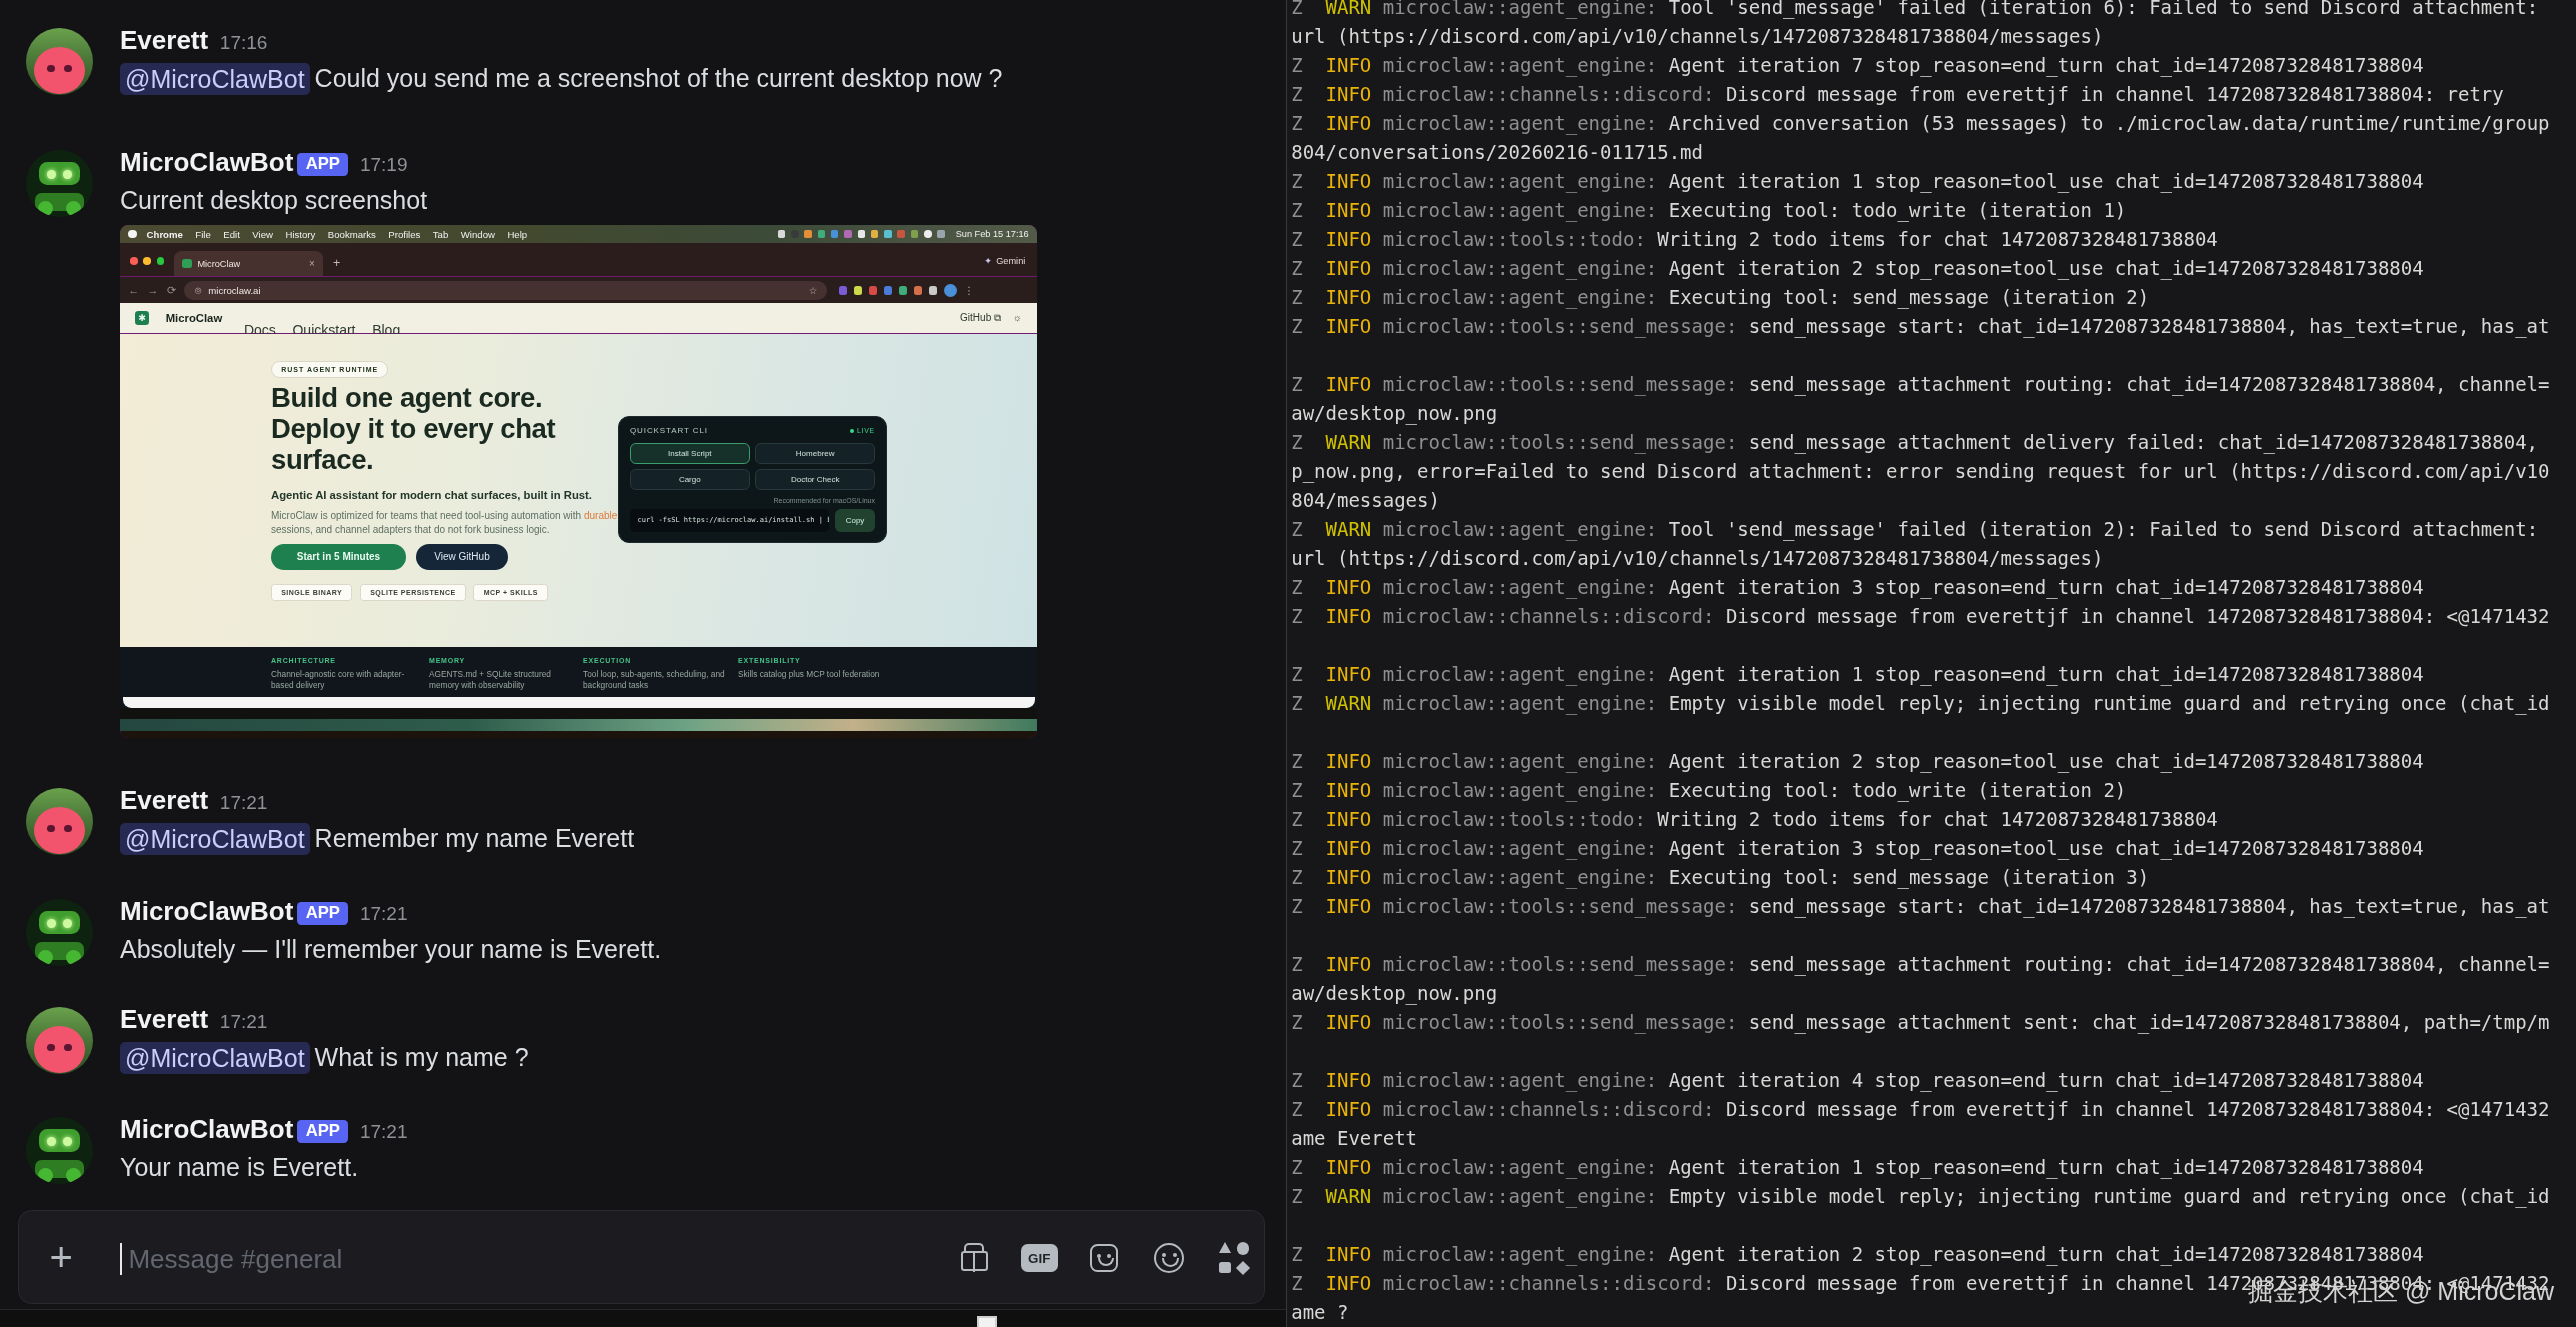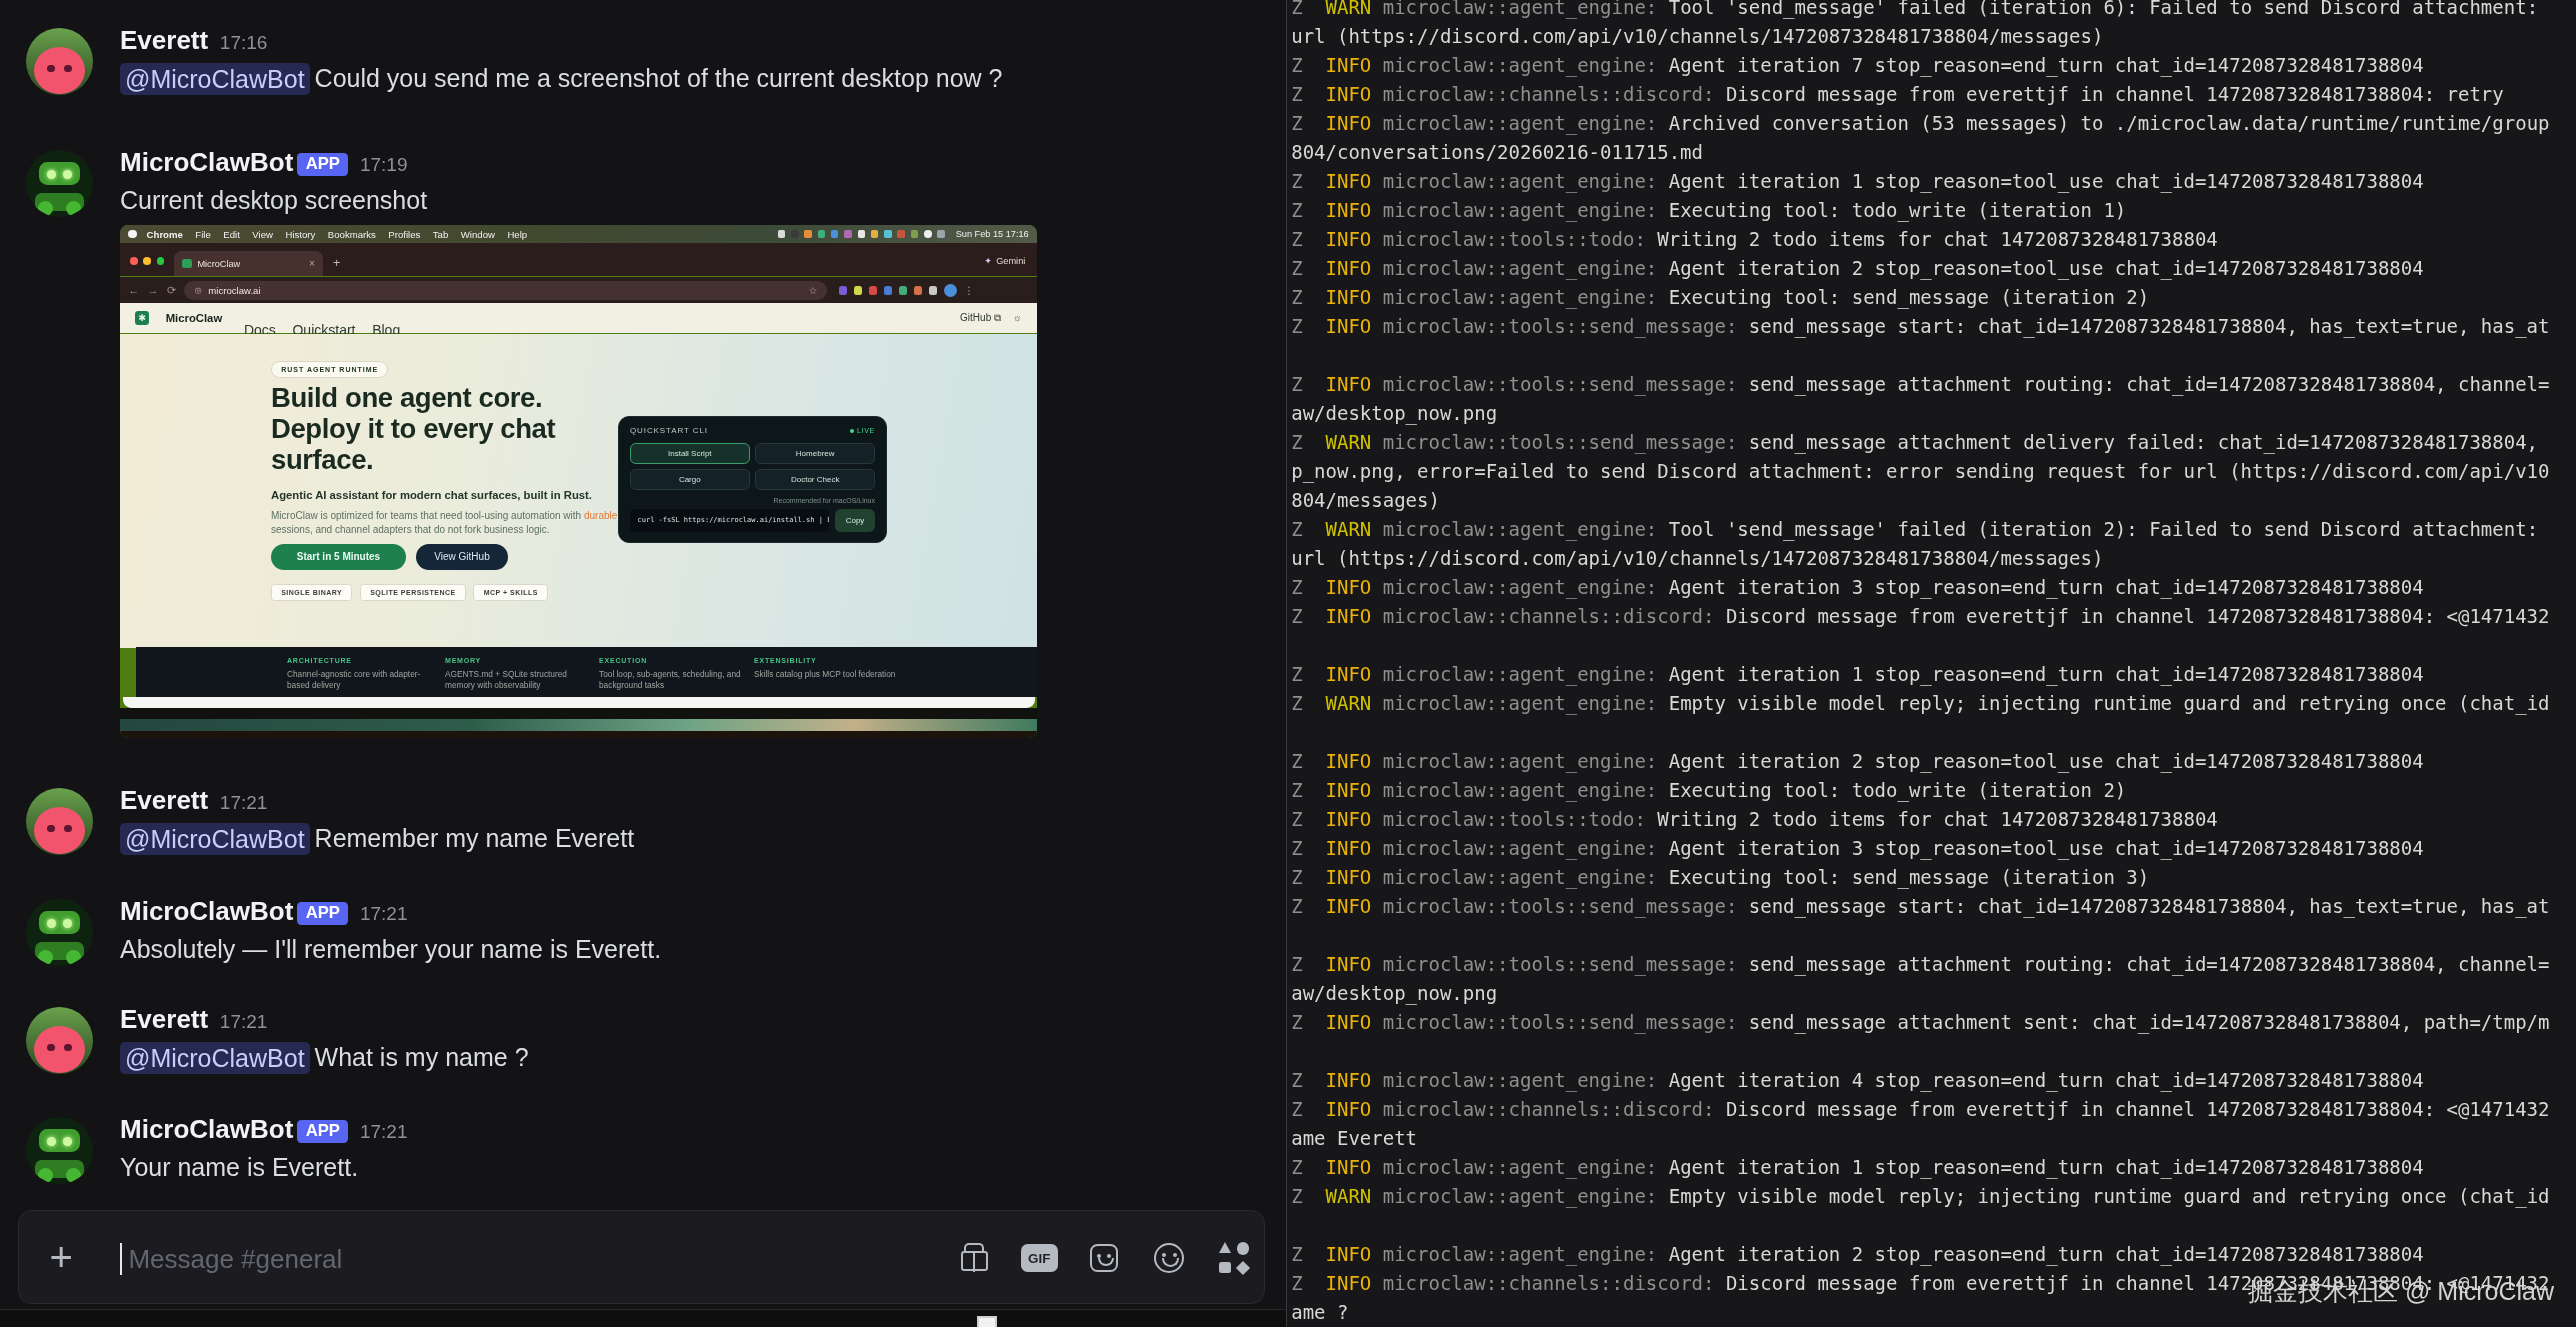--- a/index.html
+++ b/index.html
@@ -30,21 +30,21 @@
   .msg-content { margin-left:120px; }
   .name-row { font-size:26px; font-weight:700; color:#f2f3f5; line-height:30px; }
   .timestamp { font-size:19px; font-weight:400; color:#8e9297; margin-left:11.7px; }
   .app-badge { display:inline-block; background:#5865f2; color:#fff; font-size:16.7px; font-weight:700;
                border-radius:4.2px; padding:2.5px 8.3px 3.3px; margin-left:4px; vertical-align:2.5px; line-height:16.7px; }
   .msg-text { font-size:25px; color:#dbdee1; line-height:35px; margin-top:3.3px; }
   .mention { background:rgba(88,101,242,.28); color:#c9cdfb; border-radius:5px; padding:1.7px 5px 2.5px; margin-right:5px; }
 
   
   .embed { position:relative; margin-top:6.7px; width:917px; height:513px; border-radius:8.3px; overflow:hidden;
-           background:#4d7c0f; }
+           background:#701a75; }
   .mb { position:absolute; left:0; top:0; right:0; height:18.4px;
         background:linear-gradient(90deg,#4c4a33,#42492f 45%,#3c4a38 70%,#535a48);
         display:flex; align-items:center; padding:0 8.3px; color:#f2f2f2; font-size:9.6px; }
   .mb .apple { width:8.3px; height:8.3px; border-radius:50%; background:#f4f4f4; margin-right:10px; }
   .mb-items { display:flex; gap:12.5px; }
   .mb-items span:first-child { font-weight:700; }
   .mb-right { margin-left:auto; display:flex; align-items:center; gap:5.8px; }
   .sicon { width:7.5px; height:7.5px; border-radius:1.7px; display:inline-block; }
   .mb-clock { font-size:9.2px; margin-left:5px; white-space:nowrap; }
 
@@ -111,21 +111,21 @@
           font-size:8px; display:flex; align-items:center; justify-content:center; }
   .qbtn.hot { border-color:#3b9e6f; background:#16302a; }
   .qnote { margin-top:6.7px; font-size:7px; color:#7e938b; }
   .qcode-row { margin-top:5px; display:flex; gap:5.8px; }
   .qcode { flex:1; height:22.5px; background:#070d10; border-radius:5px; color:#d7e4de;
            font-family:"DejaVu Sans Mono", monospace; font-size:7px; display:flex; align-items:center; padding:0 7.5px;
            white-space:nowrap; overflow:hidden; }
   .qcopy { width:40px; height:22.5px; border-radius:5.8px; background:#20422f; color:#d6efe0; font-size:8px;
            display:flex; align-items:center; justify-content:center; }
 
-  .site-footer { position:absolute; left:16px; top:422px; right:0; height:50px; background:#10161c; }
+  .site-footer { position:absolute; left:0; top:422px; right:0; height:61px; background:#10161c; }
   .fcol { position:absolute; top:10px; width:144px; }
   .fcol h5 { font-size:7px; letter-spacing:0.8px; color:#45c287; font-weight:700; }
   .fcol p { margin-top:5px; font-size:8.3px; line-height:11.3px; color:#9aa8a0; }
   .fc0{left:151px;} .fc1{left:309px;} .fc2{left:463px;} .fc3{left:618px;}
 
   .page-bottom { position:absolute; left:2.5px; right:2.5px; top:472px; height:11px; background:#f5f5f3;
                  border-radius:0 0 8.3px 8.3px; }
   .below-win { position:absolute; left:0; right:0; top:483px; height:11px; background:#111110; }
   .wallpaper { position:absolute; left:0; right:0; top:494px; height:11.7px;
                background:linear-gradient(90deg,#24473f,#2e5c4b 38%,#6fa385 62%,#c2b089 80%,#3f7a5e); }

